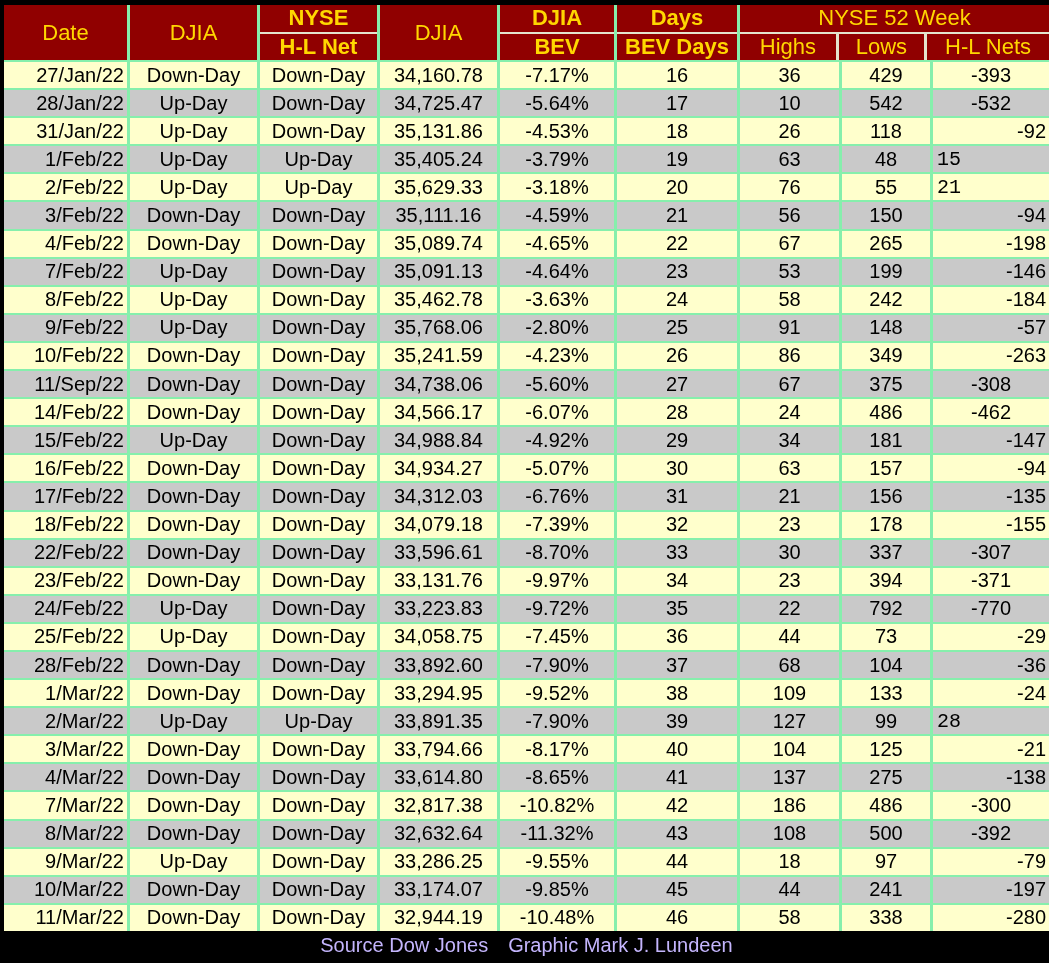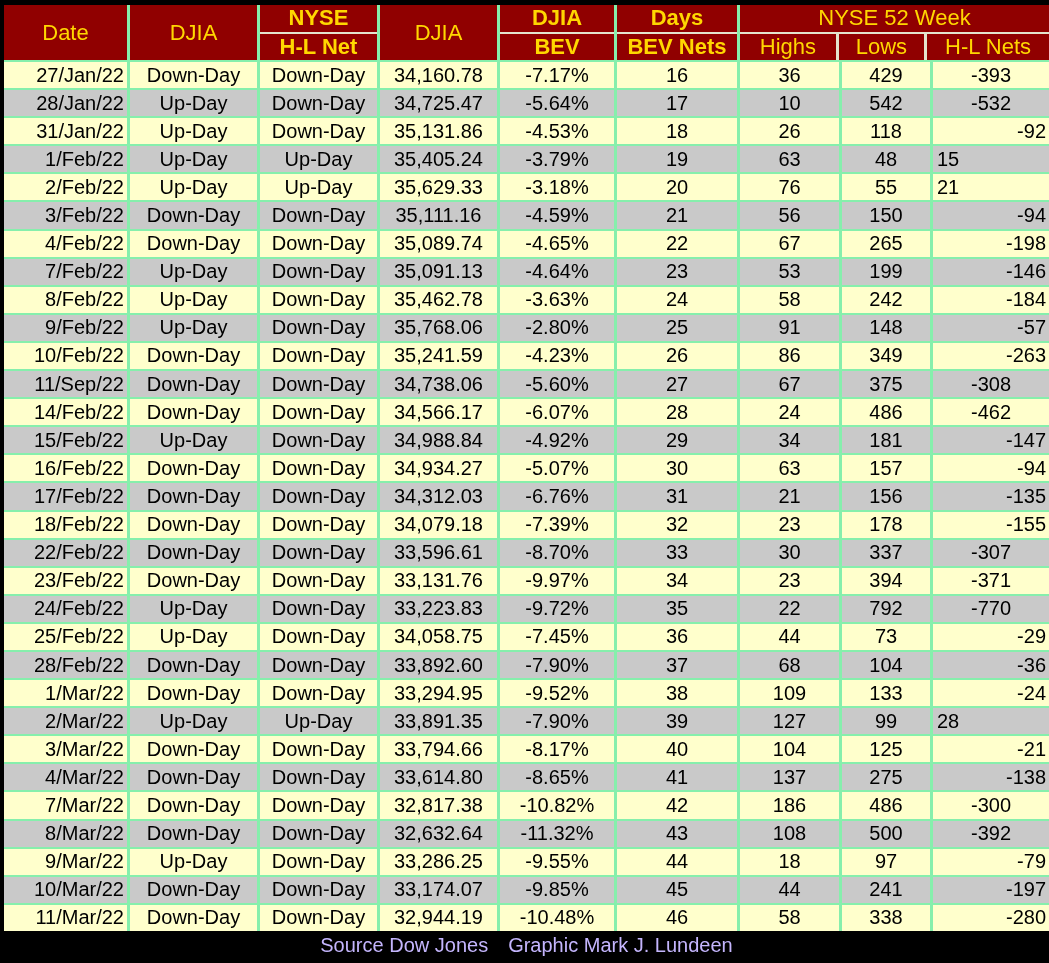--- a/index.html
+++ b/index.html
@@ -36,21 +36,21 @@
   .hc-52wk .s3{width:129px;border-left:3px solid #E4E4CE;}
   
   .c{
     font-size:20px;color:#000;display:flex;align-items:center;
     overflow:hidden;white-space:nowrap;box-sizing:border-box;
   }
   .y{background:#FFFFCC;}
   .g{background:#C9C9C9;}
   .ac{justify-content:center;}
   .ar{justify-content:flex-end;padding-right:3px;}
-  .al{justify-content:flex-start;padding-left:4px;}
+  .al{justify-content:flex-start;padding-left:4px;font-family:Liberation Mono, monospace;}
   
   .footer{
     height:26px;margin-top:2px;background:#000;
     display:flex;align-items:center;justify-content:center;gap:20px;
     color:#c4b5fd;font-size:20px;white-space:nowrap;
   }
 </style>
 </head>
 <body>
 
@@ -74,21 +74,21 @@
       <span>DJIA</span>
     </div>
 
     <div class="hc hc-stack">
       <span class="top">DJIA</span>
       <span class="bot">BEV</span>
     </div>
 
     <div class="hc hc-stack">
       <span class="top">Days</span>
-      <span class="bot">BEV Nets</span>
+      <span class="bot">BEV Days</span>
     </div>
 
     <div class="hc hc-52wk">
       <div class="top">NYSE 52 Week</div>
       <div class="sub">
         <span class="s1">Highs</span>
         <span class="s2">Lows</span>
         <span class="s3">H-L Nets</span>
       </div>
     </div>

